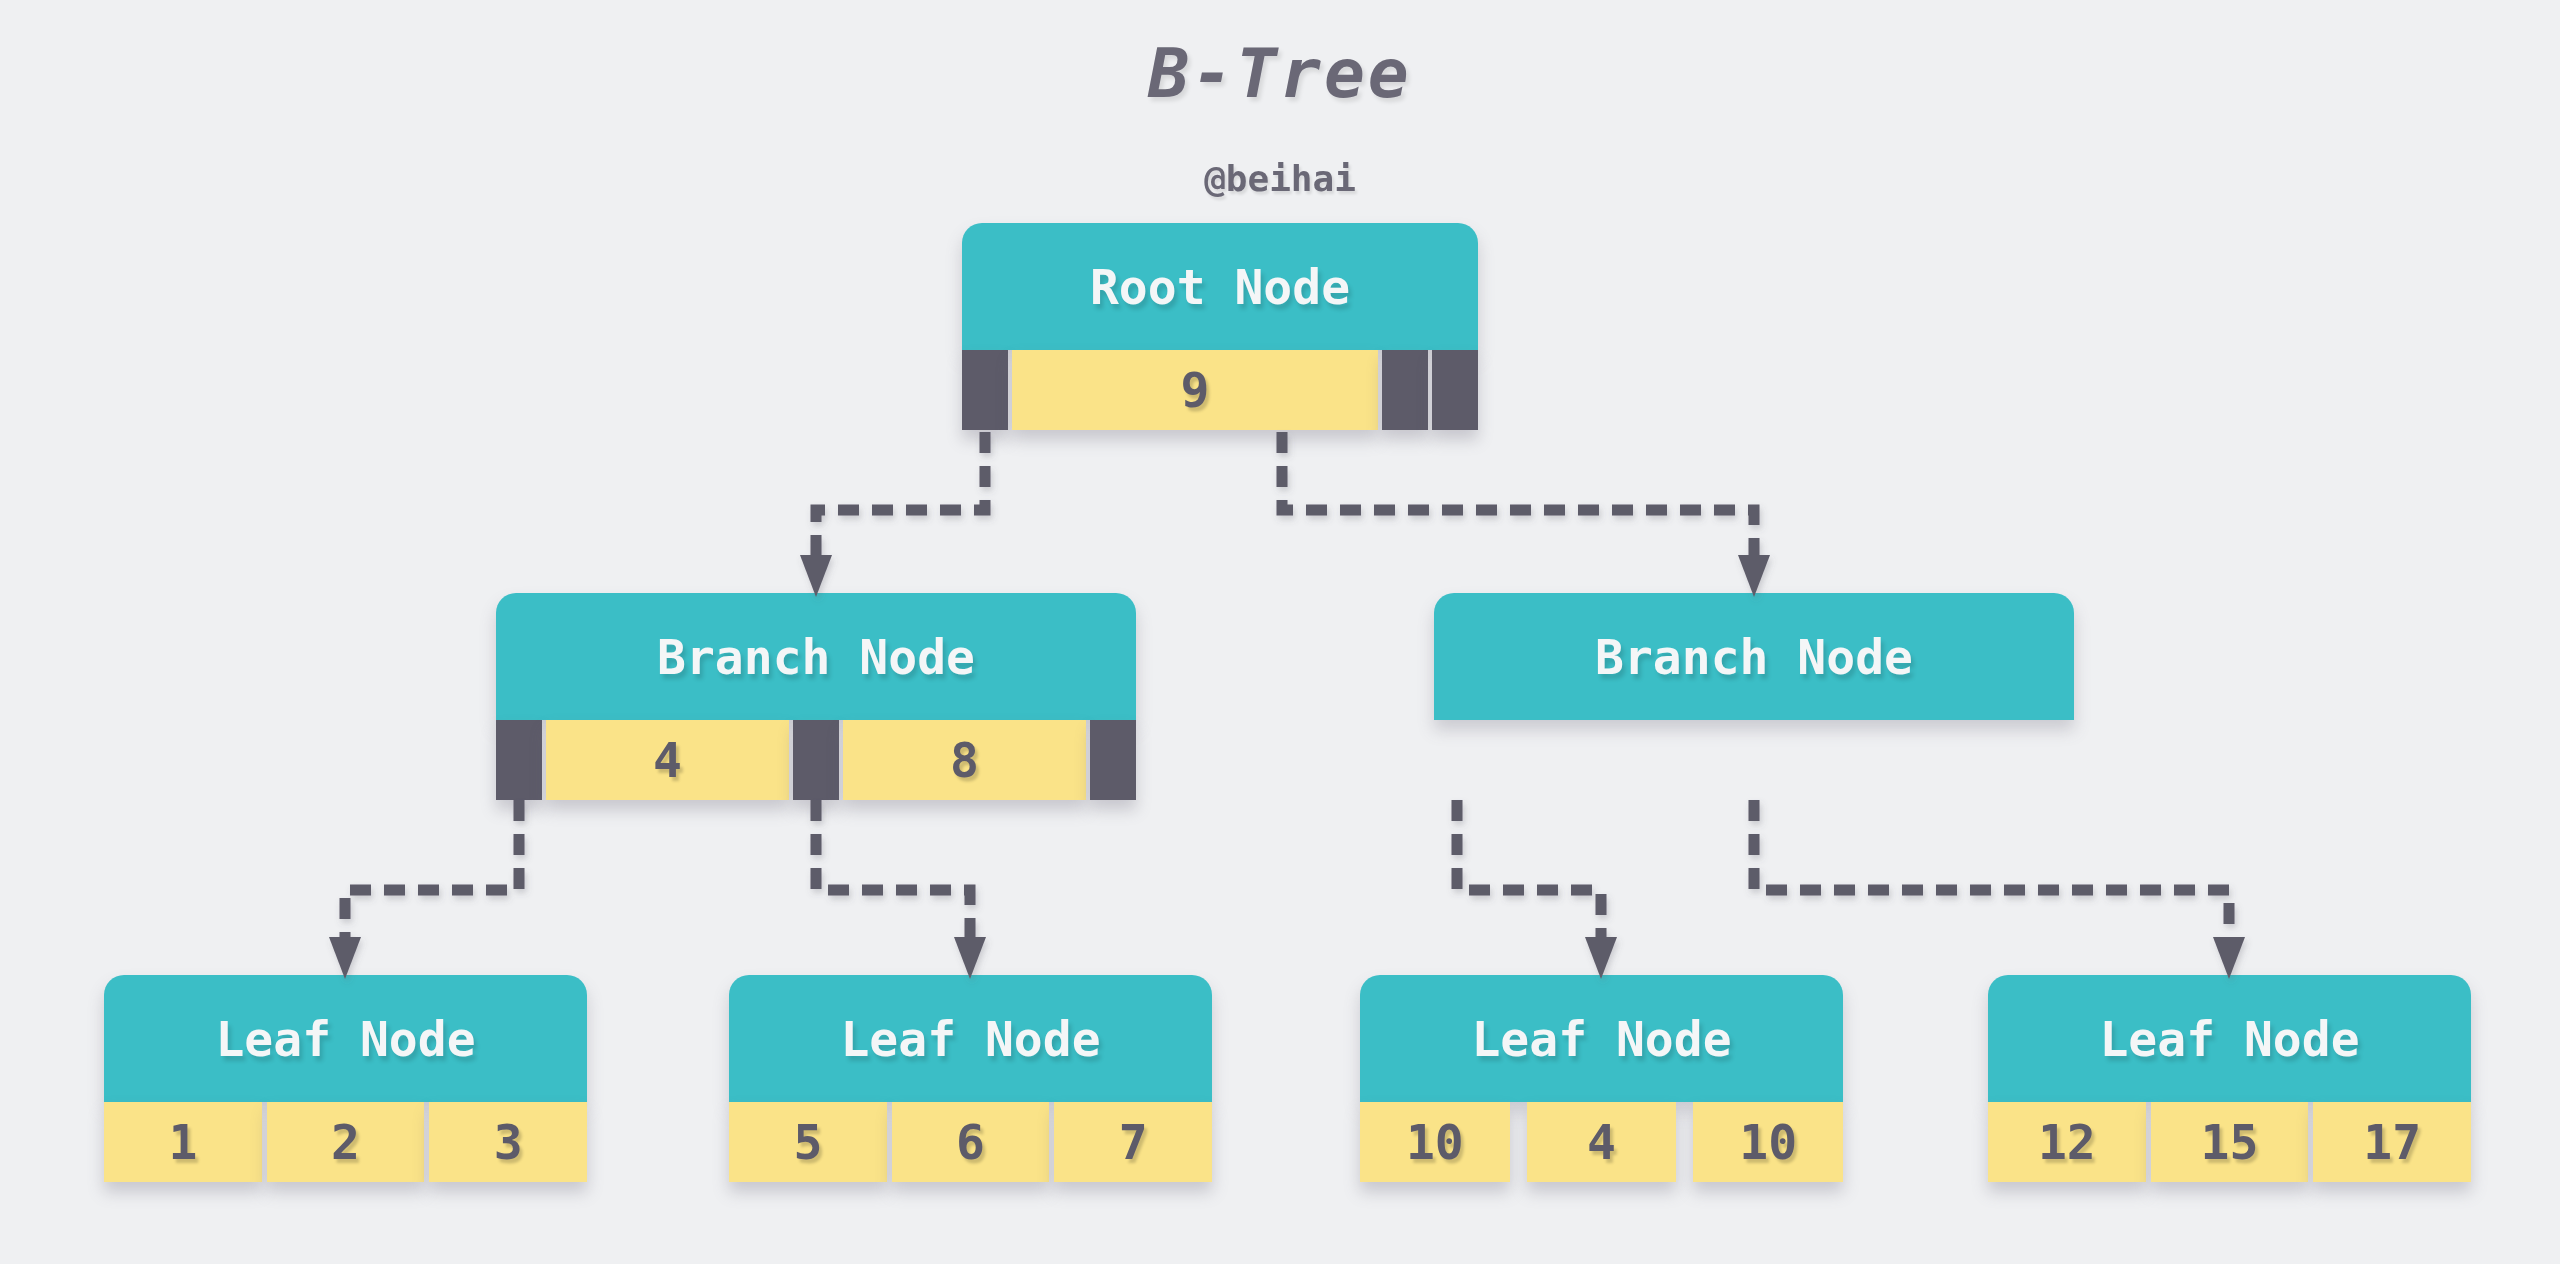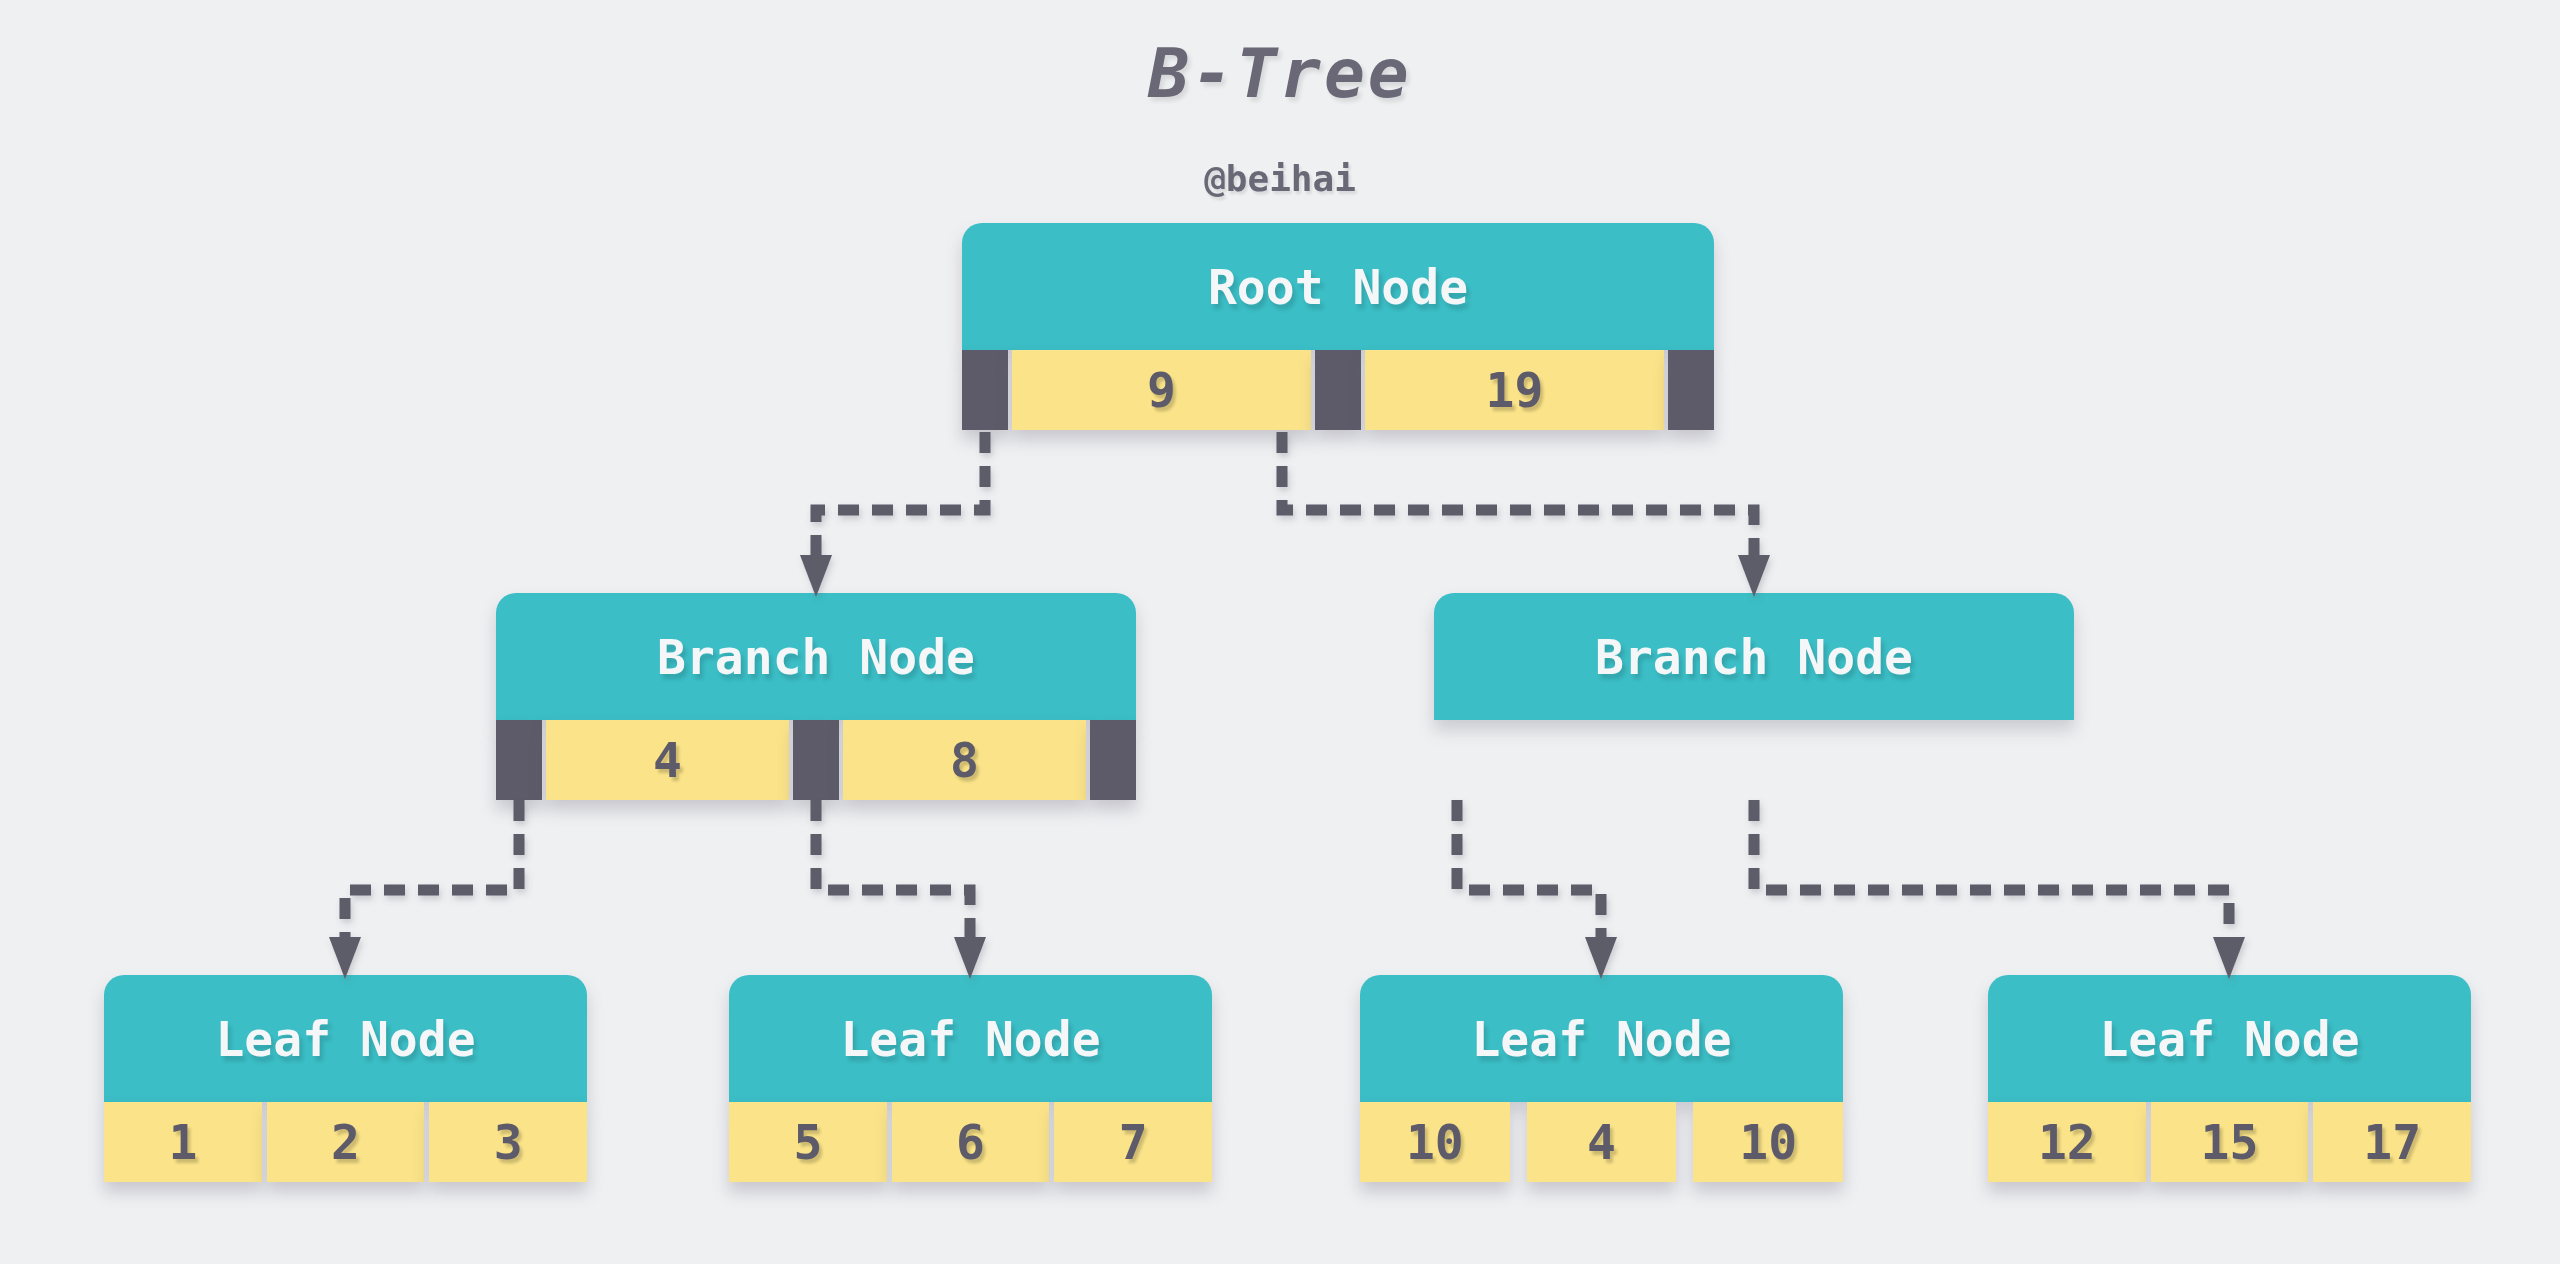--- a/index.html
+++ b/index.html
@@ -56,27 +56,26 @@
   .arrowhead{fill:var(--pointer);stroke:none;}
 </style>
 </head>
 <body>
 
 <div class="canvas">
 
   <div class="diagram-title">B-Tree</div>
   <div class="diagram-author">@beihai</div>
 
-  <div class="node" style="left:962px;top:223px;width:752px;">
+  <div class="node" style="left:962px;top:223px;width:516px;">
     <div class="node-header">Root Node</div>
     <div class="key-row">
       <div class="pointer"></div>
       <div class="key-cell">9</div>
       <div class="pointer"></div>
-      <div class="key-cell">19</div>
       <div class="pointer"></div>
     </div>
   </div>
 
   <div class="node" style="left:496px;top:593px;width:640px;">
     <div class="node-header">Branch Node</div>
     <div class="key-row">
       <div class="pointer"></div>
       <div class="key-cell">4</div>
       <div class="pointer"></div>

